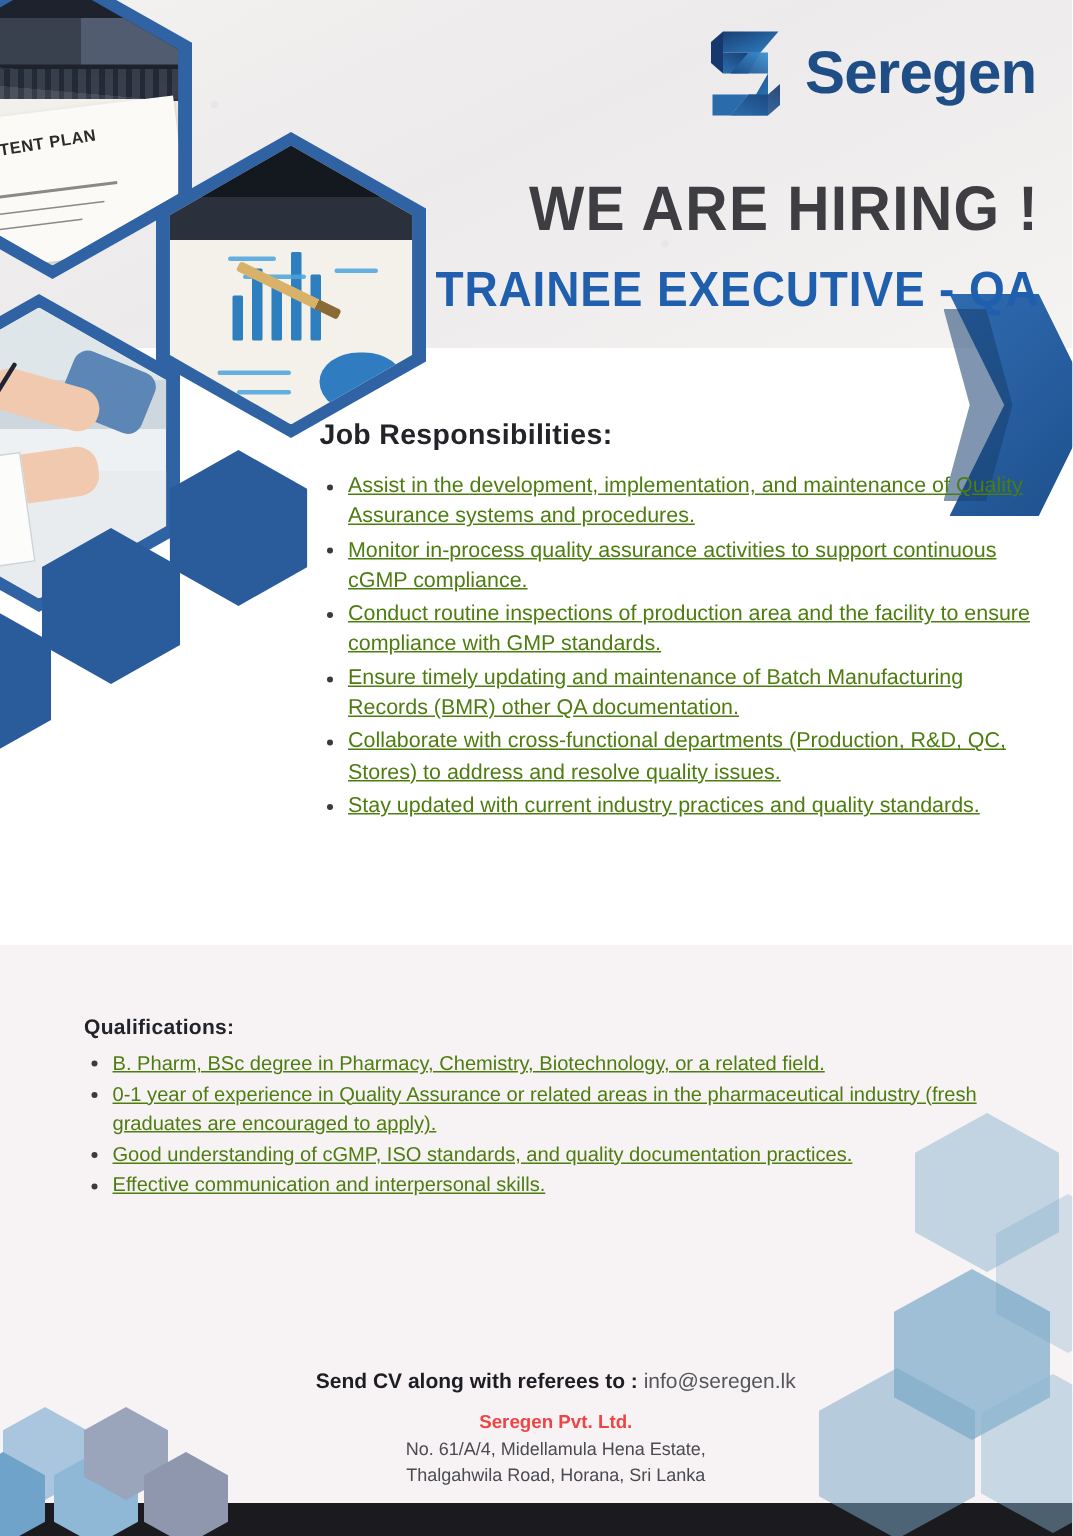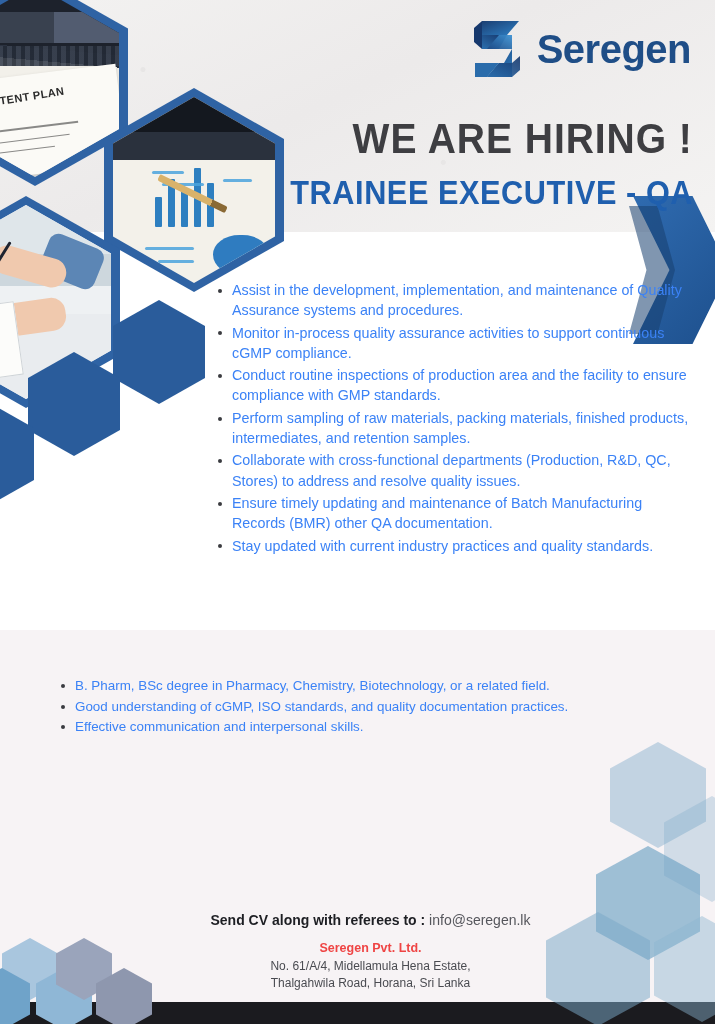--- a/index.html
+++ b/index.html
@@ -188,22 +188,23 @@
   }
   .sec-qual h2 {
     font:700 14px "Liberation Sans", sans-serif;
     color:#23242a; margin-bottom:7px; letter-spacing:.2px;
   }
 
   ul.bullets { list-style:none; }
   ul.bullets li {
     position:relative;
     padding-left:19px;
-    color:#3b82f6;
+    color:#4d7c0f;
     margin-bottom:1px;
+    text-decoration:underline;
   }
   ul.bullets li::before {
     content:"";
     position:absolute; left:5px; top:.62em;
     width:4px; height:4px; border-radius:50%;
     background:#3a3b40;
   }
   .sec-resp ul.bullets li {
     font:400 14.3px/1.42 "Liberation Sans", sans-serif;
     margin-bottom:2px;
@@ -328,34 +329,36 @@
       <path d="M18 59 L43 59 L51 52 L51 38 L43 45 L30 45 Z" fill="url(#gB)" opacity=".9"></path>
       <path d="M6 45 L30 45 L18 59 L6 59 Z" fill="#2a6cab"></path>
     </svg>
     <div class="logo-text">Seregen</div>
   </div>
 
   <div class="headline">WE ARE HIRING !</div>
   <div class="subhead">TRAINEE EXECUTIVE - QA</div>
 
   <div class="sec-resp">
+    <h2>Job Responsibilities:</h2>
     <ul class="bullets">
       <li>Assist in the development, implementation, and maintenance of Quality Assurance systems and procedures.</li>
       <li>Monitor in-process quality assurance activities to support continuous cGMP compliance.</li>
       <li>Conduct routine inspections of production area and the facility to ensure compliance with GMP standards.</li>
-      <li>Perform sampling of raw materials, packing materials, finished products, intermediates, and retention samples.</li>
+      <li>Ensure timely updating and maintenance of Batch Manufacturing Records (BMR) other QA documentation.</li>
       <li>Collaborate with cross-functional departments (Production, R&amp;D, QC, Stores) to address and resolve quality issues.</li>
-      <li>Ensure timely updating and maintenance of Batch Manufacturing Records (BMR) other QA documentation.</li>
       <li>Stay updated with current industry practices and quality standards.</li>
     </ul>
   </div>
 
   <div class="sec-qual">
+    <h2>Qualifications:</h2>
     <ul class="bullets">
       <li>B. Pharm, BSc degree in Pharmacy, Chemistry, Biotechnology, or a related field.</li>
+      <li>0-1 year of experience in Quality Assurance or related areas in the pharmaceutical industry (fresh graduates are encouraged to apply).</li>
       <li>Good understanding of cGMP, ISO standards, and quality documentation practices.</li>
       <li>Effective communication and interpersonal skills.</li>
     </ul>
   </div>
 
   <div class="footer">
     <div class="cta">
       <b>Send CV along with referees to :</b>
       <span>info@seregen.lk</span>
     </div>

